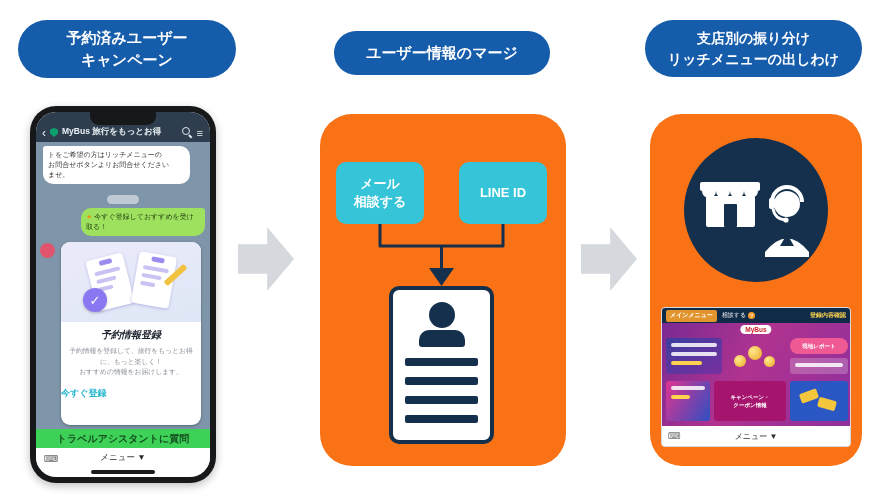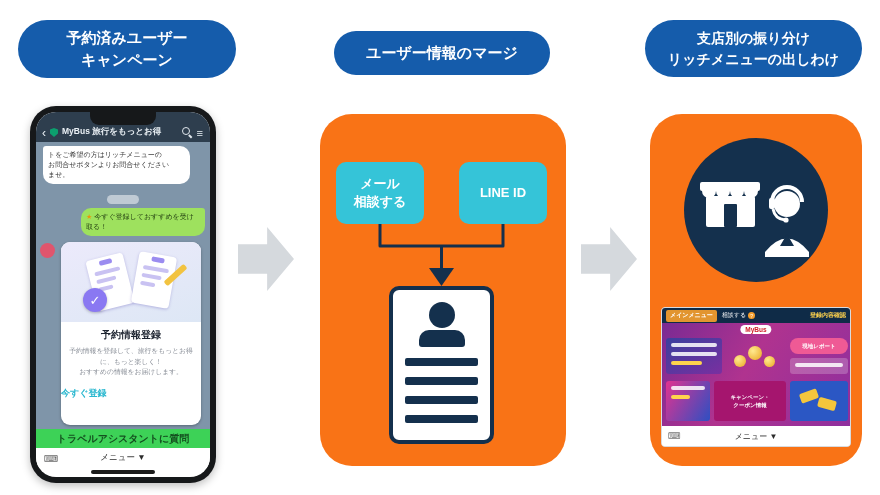--- a/index.html
+++ b/index.html
@@ -158,21 +158,21 @@
     transform: rotate(-42deg);
   }
   .check-badge {
     position: absolute; left: 22px; top: 46px;
     width: 24px; height: 24px; border-radius: 50%;
     background: #8A78F2; color: #fff;
     font-size: 13px; font-weight: bold;
     display: flex; align-items: center; justify-content: center;
     box-shadow: 0 1px 3px rgba(0,0,0,.25);
   }
-  .card-title { margin-top: 6px; text-align: center; font-size: 10px; font-weight: bold; color: #1D2430; }
+  .card-title { margin-top: 6px; text-align: center; font-size: 10px; font-weight: bold; color: #1D2430; font-style: italic; }
   .card-body  { margin-top: 4px; text-align: center; font-size: 6.8px; line-height: 1.55; color: #8A8F98; }
   .card-cta   { margin-top: 9px; text-align: left; font-size: 9px; font-weight: bold; color: #28B7CF; }
   .assist-bar {
     position: absolute; top: 317px; left: 0; right: 0; height: 19px;
     background: #3DD257; color: #14501F;
     font-size: 10px; font-weight: bold;
     display: flex; align-items: center; justify-content: center;
   }
   .bottom-bar {
     position: absolute; top: 336px; left: 0; right: 0; height: 20px;

